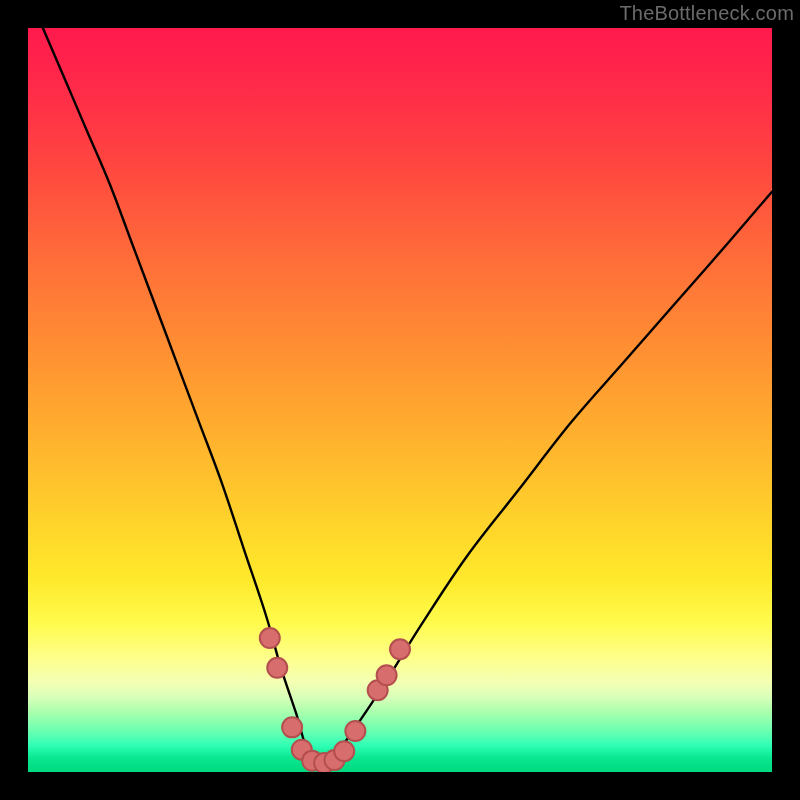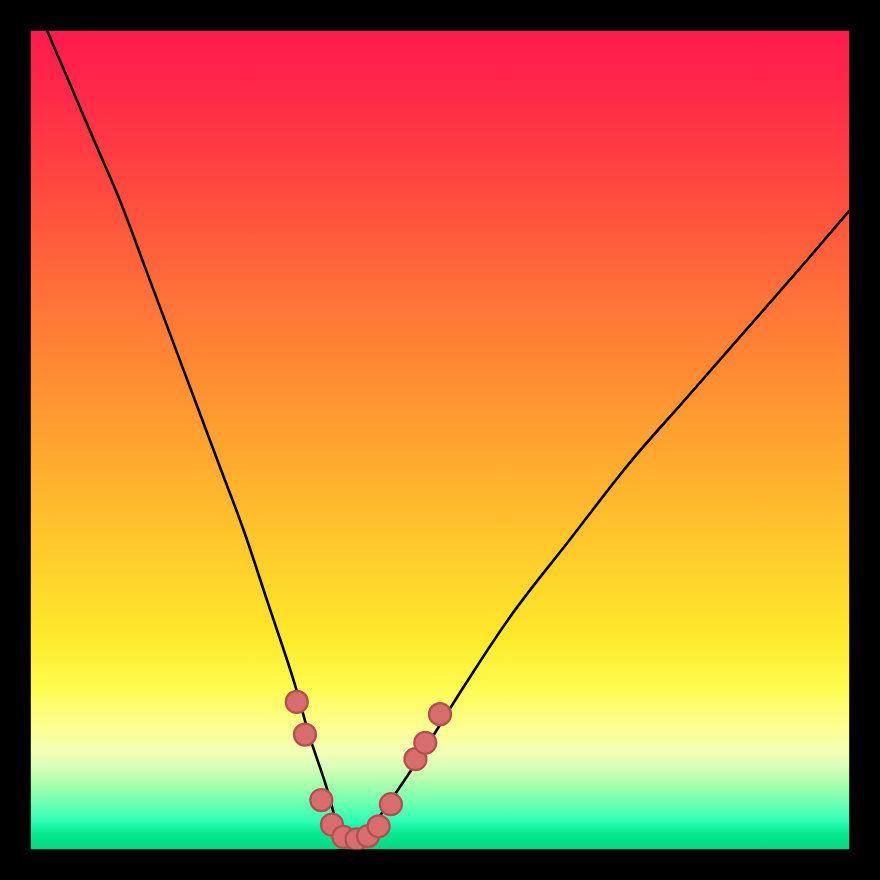--- a/index.html
+++ b/index.html
@@ -79,13 +79,14 @@
           <circle cx="296.11199999999997" cy="735.072" r="10" fill="#d76d6d" stroke="#b44f4f" stroke-width="2"></circle>
           <circle cx="306.528" cy="732.096" r="10" fill="#d76d6d" stroke="#b44f4f" stroke-width="2"></circle>
           <circle cx="316.2" cy="723.168" r="10" fill="#d76d6d" stroke="#b44f4f" stroke-width="2"></circle>
           <circle cx="327.36" cy="703.08" r="10" fill="#d76d6d" stroke="#b44f4f" stroke-width="2"></circle>
           <circle cx="349.68" cy="662.16" r="10" fill="#d76d6d" stroke="#b44f4f" stroke-width="2"></circle>
           <circle cx="358.608" cy="647.28" r="10" fill="#d76d6d" stroke="#b44f4f" stroke-width="2"></circle>
           <circle cx="372" cy="621.24" r="10" fill="#d76d6d" stroke="#b44f4f" stroke-width="2"></circle>
         </g>
     </svg>
   </div>
+  <div class="watermark">TheBottleneck.com</div>
 </div>
 
 </body></html>

